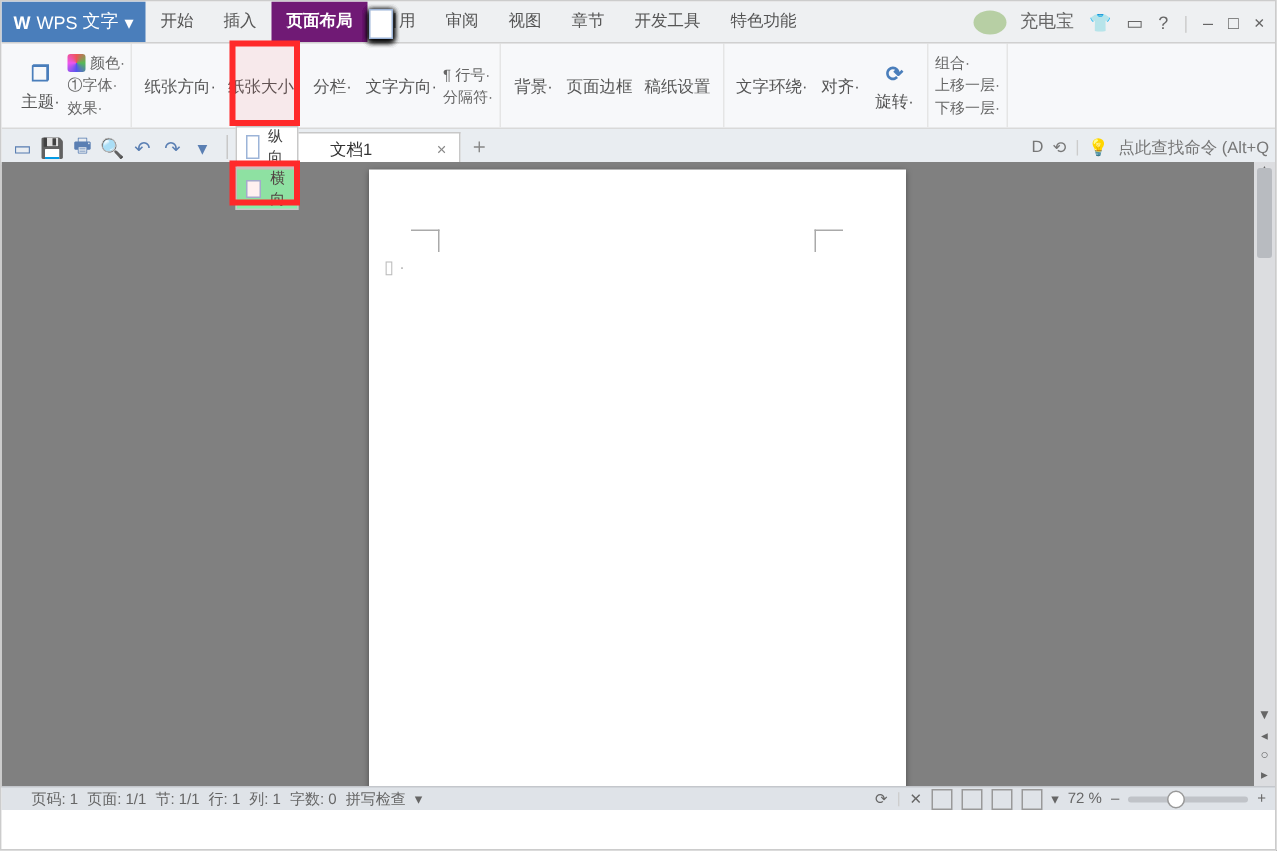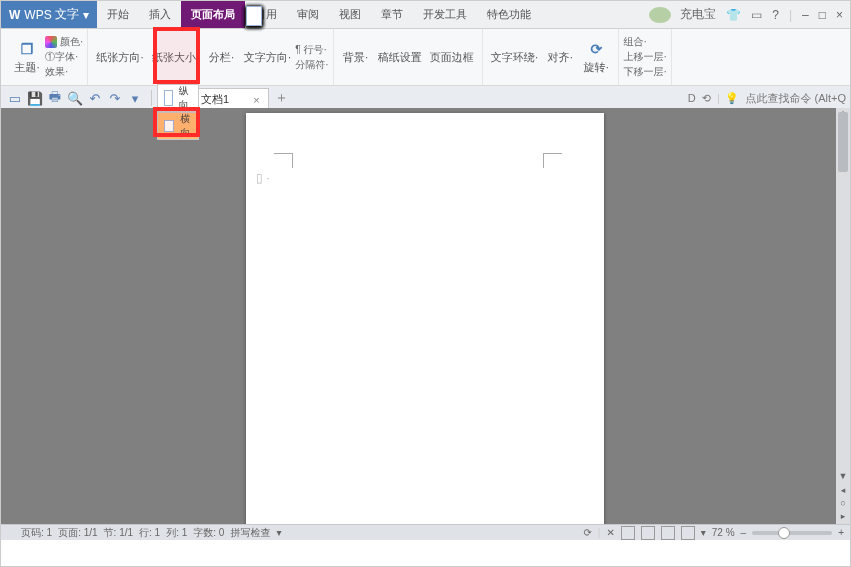--- a/index.html
+++ b/index.html
@@ -26,21 +26,21 @@
   .ico.clr{background:conic-gradient(#e55,#5b5,#55e,#e5e,#e55);border-radius:2px;}
   .ico.txt{color:#4a7ebb;font-weight:bold;font-size:14px;}
   .smallrow{display:flex;flex-direction:column;gap:1px;font-size:10px;color:#666;}
   .smallrow div{display:flex;align-items:center;gap:3px;cursor:pointer;}
   .si{width:12px;height:12px;display:inline-block;}
 
   
   .qbar{height:24px;background:#e9edf1;border-bottom:1px solid #d0d0d0;display:flex;align-items:center;padding:0 6px;position:relative;}
   .qico{width:16px;height:16px;margin-right:4px;display:inline-flex;align-items:center;justify-content:center;cursor:pointer;color:#5a7fb3;font-size:13px;}
   .qbar .sep{width:1px;height:16px;background:#c8c8c8;margin:0 4px;}
-  .doctab{display:flex;align-items:center;margin-left:18px;background:#fff;border:1px solid #c8c8c8;border-bottom:none;height:22px;padding:0 8px;gap:4px;position:relative;top:1px;}
+  .doctab{display:flex;align-items:center;margin-left:18px;background:#fff;border:1px solid #c8c8c8;border-bottom:none;height:22px;padding:0 8px;gap:23px;position:relative;top:1px;}
   .doctab .dico{width:12px;height:14px;border:1px solid #5a8fd6;background:#fff;}
   .doctab .x{color:#888;cursor:pointer;margin-left:20px;}
   .qbar .plus{margin-left:6px;color:#888;cursor:pointer;font-size:14px;}
   .qright{position:absolute;right:4px;top:0;height:24px;display:flex;align-items:center;gap:6px;color:#777;font-size:11px;}
   .bulb{color:#f7b500;}
 
   
   .work{position:absolute;left:0;right:0;top:107px;bottom:15px;background:#808080;overflow:hidden;}
   .page{position:absolute;left:245px;top:5px;width:358px;height:508px;background:#fff;box-shadow:0 1px 4px rgba(0,0,0,.4);}
   .corner{position:absolute;width:18px;height:14px;}
@@ -50,21 +50,21 @@
   .vscroll{position:absolute;right:0;top:0;bottom:0;width:14px;background:#dcdde0;}
   .vscroll .thumb{position:absolute;left:2px;right:2px;top:4px;height:60px;background:#b8bbc0;border-radius:2px;}
   .vscroll .arr{position:absolute;left:0;right:0;height:14px;text-align:center;font-size:9px;color:#666;}
 
   
   .ddwrap{position:absolute;z-index:20;left:156px;top:83px;width:42px;}
   .dditem{display:flex;align-items:center;gap:6px;background:#fff;border:1px solid #c8c8c8;height:26px;padding:0 6px;font-size:10px;color:#444;cursor:pointer;}
   .dditem .dico{border:1px solid #9cb4d8;background:#fff;}
   .dditem .dico.p{width:10px;height:14px;}
   .dditem .dico.l{width:14px;height:10px;}
-  .dditem.sel{background:#fdba74;}
+  .dditem.sel{background:#86efac;}
 
   
   .red-hi1{position:absolute;z-index:30;left:152px;top:26px;width:47px;height:57px;border:4px solid #ff2a2a;box-sizing:border-box;pointer-events:none;background:rgba(255,42,42,.07);}
   .red-hi2{position:absolute;z-index:30;left:152px;top:106px;width:47px;height:30px;border:4px solid #ff2a2a;box-sizing:border-box;pointer-events:none;background:rgba(255,42,42,.07);}
 
   
   .status{position:absolute;left:0;right:0;bottom:0;height:15px;background:#dfe3e8;border-top:1px solid #c4c7cc;display:flex;align-items:center;font-size:10px;color:#666;padding:0 20px;}
   .status .sitem{margin-right:6px;}
   .status .sright{position:absolute;right:6px;display:flex;align-items:center;gap:6px;}
   .slider{width:80px;height:4px;background:#c0c3c8;position:relative;border-radius:2px;}
@@ -157,25 +157,25 @@
       </div>
     </div>
 
     <div class="rgrp">
       <div class="rbtn">
             <span class="ico page"></span>
             <span>背景·</span>
           </div>
       <div class="rbtn">
             <span class="ico page"></span>
+            <span>页面边框</span>
+          </div>
+      <div class="rbtn">
+            <span class="ico page"></span>
             <span>稿纸设置</span>
-          </div>
-      <div class="rbtn">
-            <span class="ico page"></span>
-            <span>页面边框</span>
           </div>
     </div>
 
     <div class="rgrp">
       <div class="rbtn">
             <span class="ico page"></span>
             <span>文字环绕·</span>
           </div>
       <div class="rbtn">
             <span class="ico page"></span>

